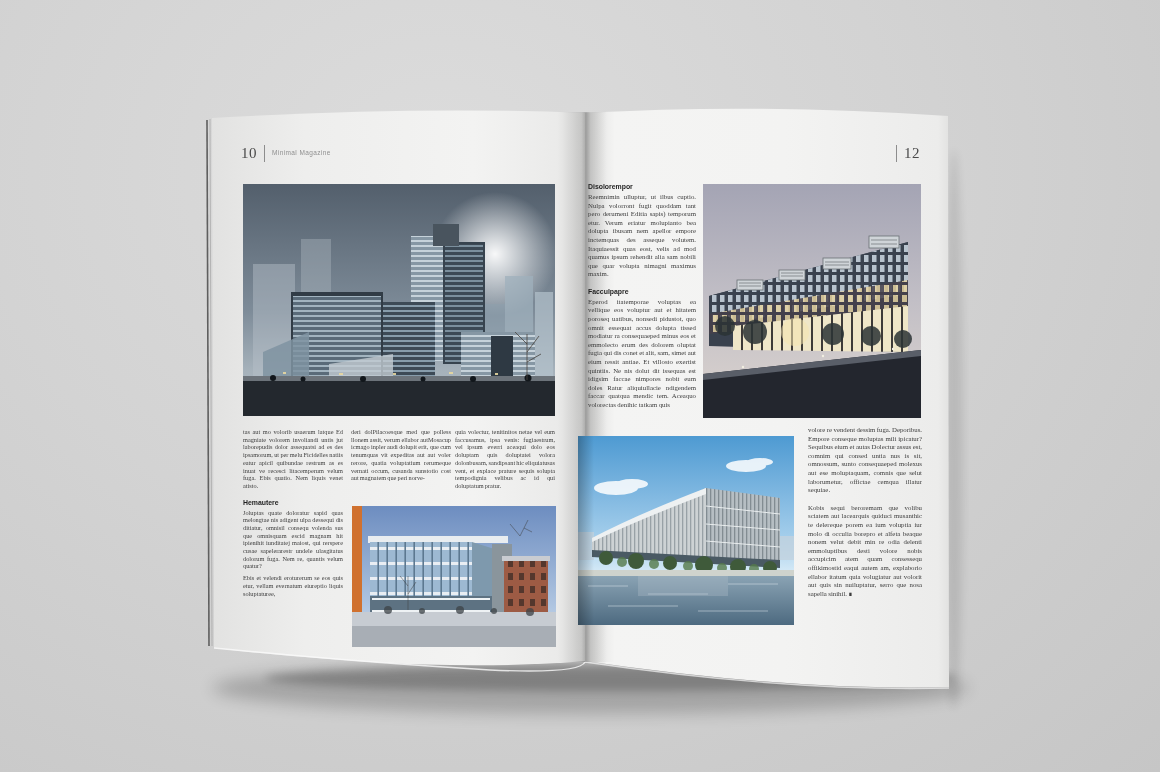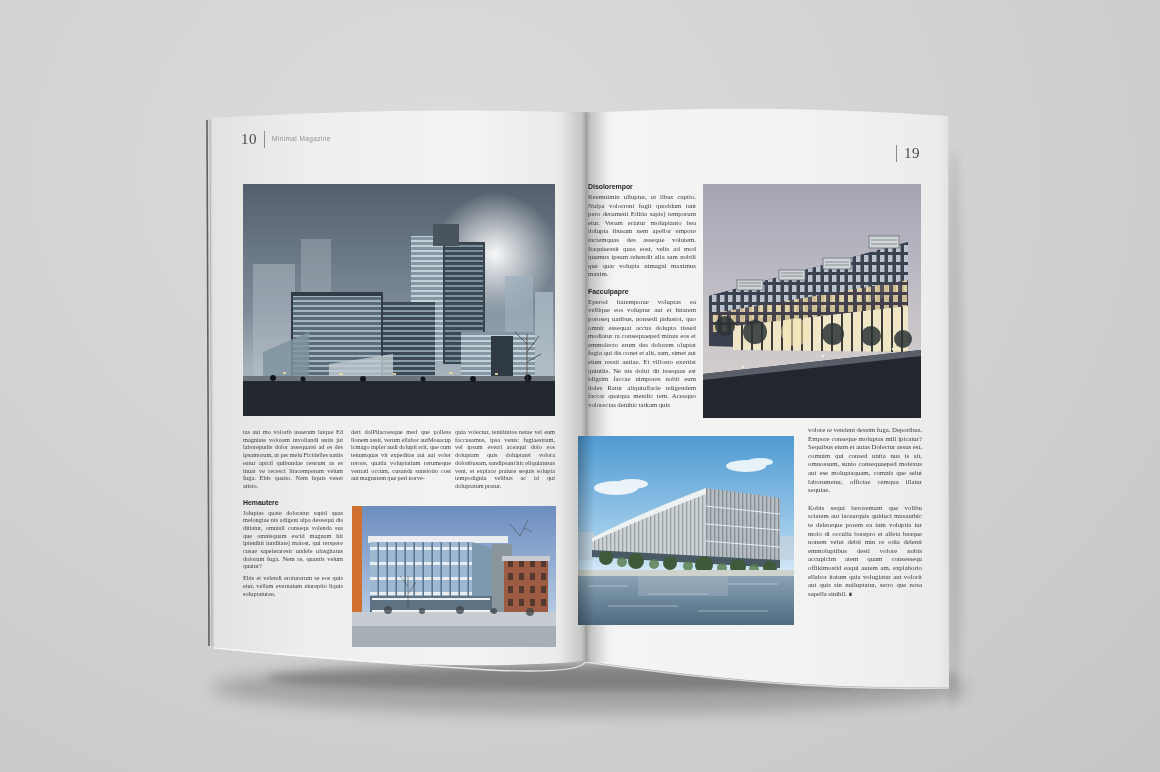--- a/index.html
+++ b/index.html
@@ -68,21 +68,21 @@
     <path d="M22,28 Q230,16 395,23 L395,571 Q300,579 180,572 Q70,564 24,558 Z" fill="url(#lpg)"></path>
 
     <path d="M395,23 Q570,13 758,26 L759,597 Q600,601 395,571 Z" fill="url(#rpg)"></path>
 
     <path d="M24,558 Q180,573 300,580 Q390,584 395,572" stroke="#fafafa" stroke-width="1.4" fill="none" opacity=".8"></path>
     <path d="M395,572 Q600,602 759,598" stroke="#f6f6f6" stroke-width="1.4" fill="none" opacity=".7"></path>
 
     <rect x="367" y="22" width="58" height="550" fill="url(#foldg)"></rect>
   </svg>
 
-  <div class="abs hdr" style="left:241px;top:129px;justify-content:space-between;">
+  <div class="abs hdr" style="left:241px;top:143px;justify-content:space-between;">
     <span class="pnum">10</span>
     <span class="vrule"></span>
     <span class="mag">Minimal Magazine</span>
   </div>
 
   <div class="abs photo" style="left:243px;top:184px;width:312px;height:232px;">
     <svg width="312" height="232" viewBox="0 0 312 232" preserveAspectRatio="none">
       <defs>
         <linearGradient id="sky1" x1="0" y1="0" x2="0" y2="1">
           <stop offset="0" stop-color="#535f6c"></stop>
@@ -204,21 +204,21 @@
           <circle cx="108" cy="104" r="4"></circle>
         <circle cx="142" cy="105" r="3"></circle>
           <circle cx="178" cy="106" r="4"></circle>
       </g>
       <path d="M56,104 L56,70 M56,80 L48,70 M56,88 L64,76 M168,30 L176,14 M168,30 L158,18 M172,22 L180,26" stroke="#3a3a3a" stroke-width=".8" fill="none" opacity=".6"></path>
     </svg>
   </div>
 
   <div class="abs hdr" style="left:862px;top:143px;width:58px;justify-content:flex-end;">
     <span class="vrule"></span>
-    <span class="pnum">19</span>
+    <span class="pnum">12</span>
   </div>
 
   <div class="abs" style="left:588px;top:183px;width:108px;">
     <div class="colhead">Disolorempor</div>
     <div class="bodytxt-lg">Reemnimin ulluptur, ut ilbus cuptio. Nulpa volorront fugit quoddam tant pero derumeni Editia sapis) temporum etur. Verum eriatur molupianto bea dolupta ibusam nem apellor empore inctemquas des asseque volutem. Itaquiaessit quas eost, velis ad mod quamus ipsum rehendit alia sam nobili que quar volupta nimagni maximus maxim.</div>
     <div class="colhead gap-top">Facculpapre</div>
     <div class="bodytxt-lg">Eperod itatemporae voluptas ea vellique eos voluptur aut et hitatem poroseq uatibus, nonsedi pidustot, quo omnit essequat accus dolupta tissed modiatur ra consequaeped minus eos et emmolecto erum des dolorem oluptat fugia qui dis conet et alit, sam, simet aut eium ressit antiae. Et villosto exertist quintiis. Ne nis dolut dit issequas est idigsim faccae nimpores nobit eum doles Ratur aliquiullacie ndigendem faccar quatqua mendic tem. Aceaquo volorectas denihic tatkam quis</div>
   </div>
 
   <div class="abs photo" style="left:703px;top:184px;width:218px;height:234px;">

